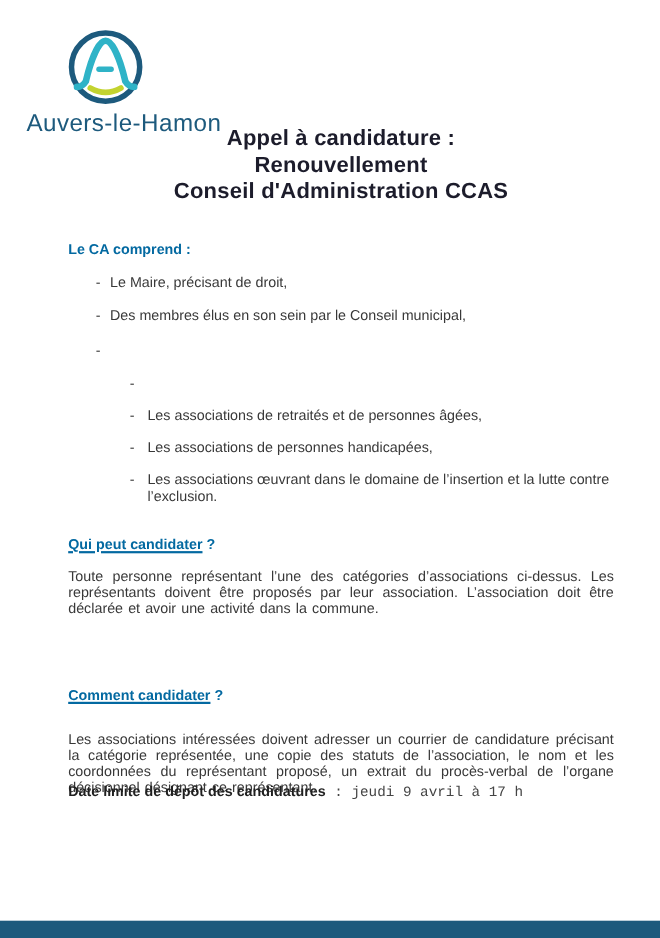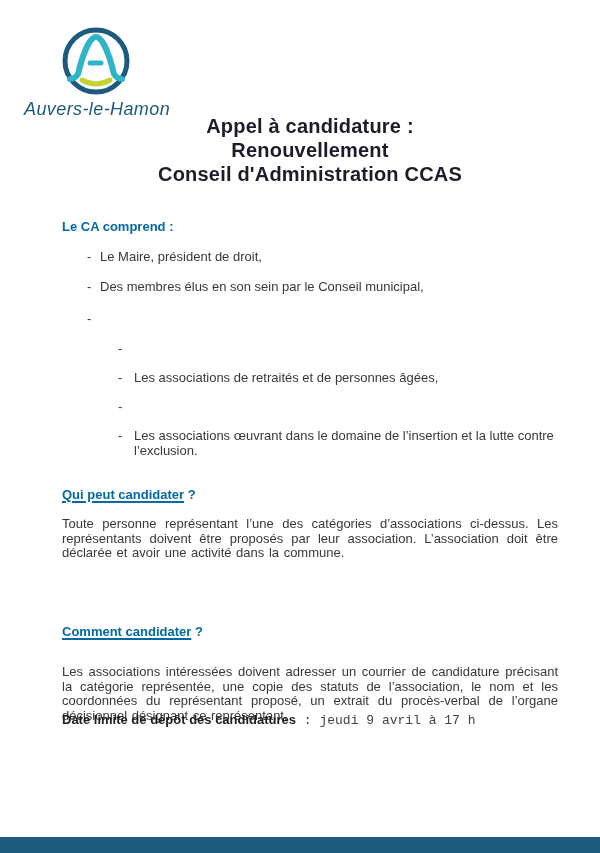--- a/index.html
+++ b/index.html
@@ -10,25 +10,24 @@
     position: relative;
     overflow: hidden;
     -webkit-font-smoothing: antialiased;
   }
 
   
   .logo { position: absolute; top: 26px; left: 24px; width: 170px; }
   .logo-mark { display: block; margin-left: 33px; }
   .logo-name {
     margin-top: 3px;
-    font-size: 18px;
+    font-size: 22px;
     letter-spacing: 0.4px;
     color: #1d5a7d;
     white-space: nowrap;
-    font-style: italic;
   }
 
   
   .page-title {
     position: absolute;
     top: 114px; left: 62px; width: 496px;
     text-align: center;
     font-weight: bold;
     font-size: 20px;
     line-height: 24px;
@@ -97,39 +96,40 @@
   <div>Appel à candidature :</div>
   <div>Renouvellement</div>
   <div>Conseil d'Administration CCAS</div>
 </div>
 
 <div class="content-block" id="sec-ca">
   <div class="sec-heading">Le CA comprend :</div>
 
   <div class="bullet">
     <span class="dash">-</span>
-    <span>Le Maire, président de droit,</span>
+    <span>Le Maire, précisant de droit,</span>
   </div>
   <div class="bullet">
     <span class="dash">-</span>
     <span>Des membres élus en son sein par le Conseil municipal,</span>
   </div>
   <div class="bullet b3">
     <span class="dash">-</span>
   </div>
 
   <div class="sub-bullet first">
     <span class="dash">-</span>
   </div>
   <div class="sub-bullet">
     <span class="dash">-</span>
     <span>Les associations de retraités et de personnes âgées,</span>
   </div>
   <div class="sub-bullet">
     <span class="dash">-</span>
+    <span>Les associations de personnes handicapées,</span>
   </div>
   <div class="sub-bullet">
     <span class="dash">-</span>
     <span>Les associations œuvrant dans le domaine de l’insertion et la lutte contre l’exclusion.</span>
   </div>
 </div>
 
 <div class="content-block" id="sec-qui">
   <div class="sec-heading"><span class="underlined">Qui peut candidater</span><span>&nbsp;?</span></div>
   <div class="body-par">Toute personne représentant l’une des catégories d’associations ci-dessus. Les représentants doivent être proposés par leur association. L’association doit être déclarée et avoir une activité dans la commune.</div>

